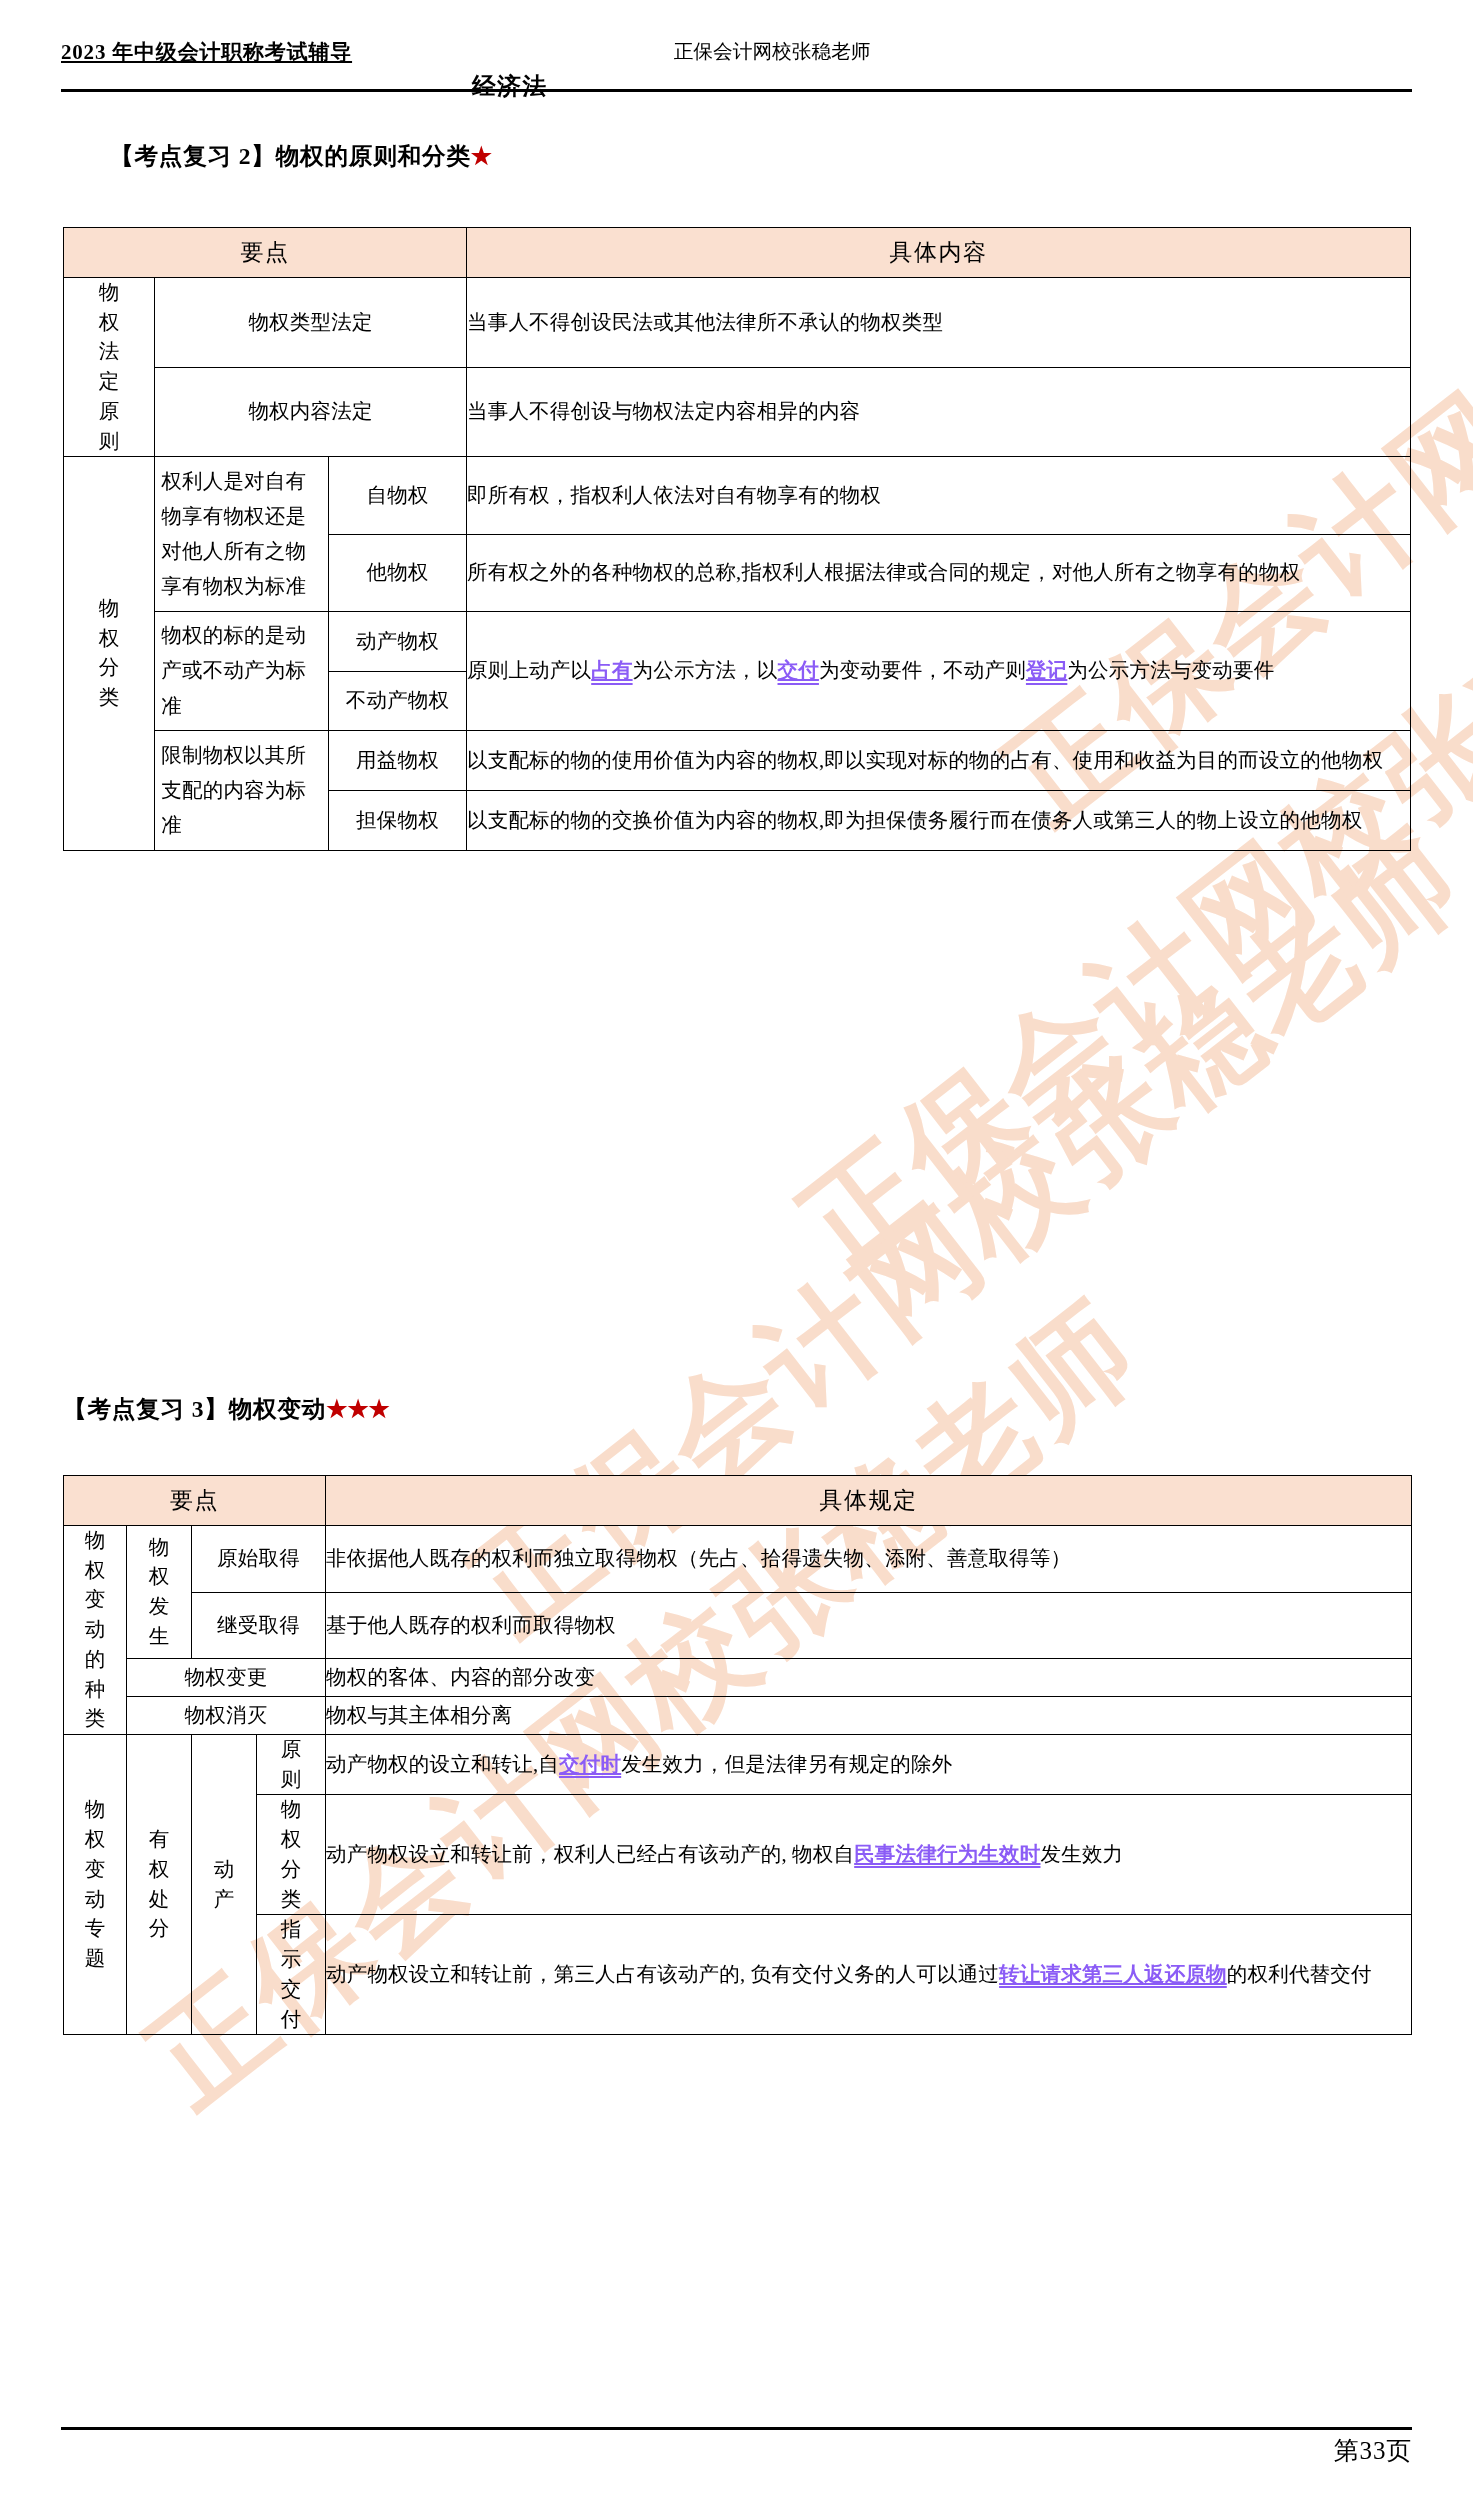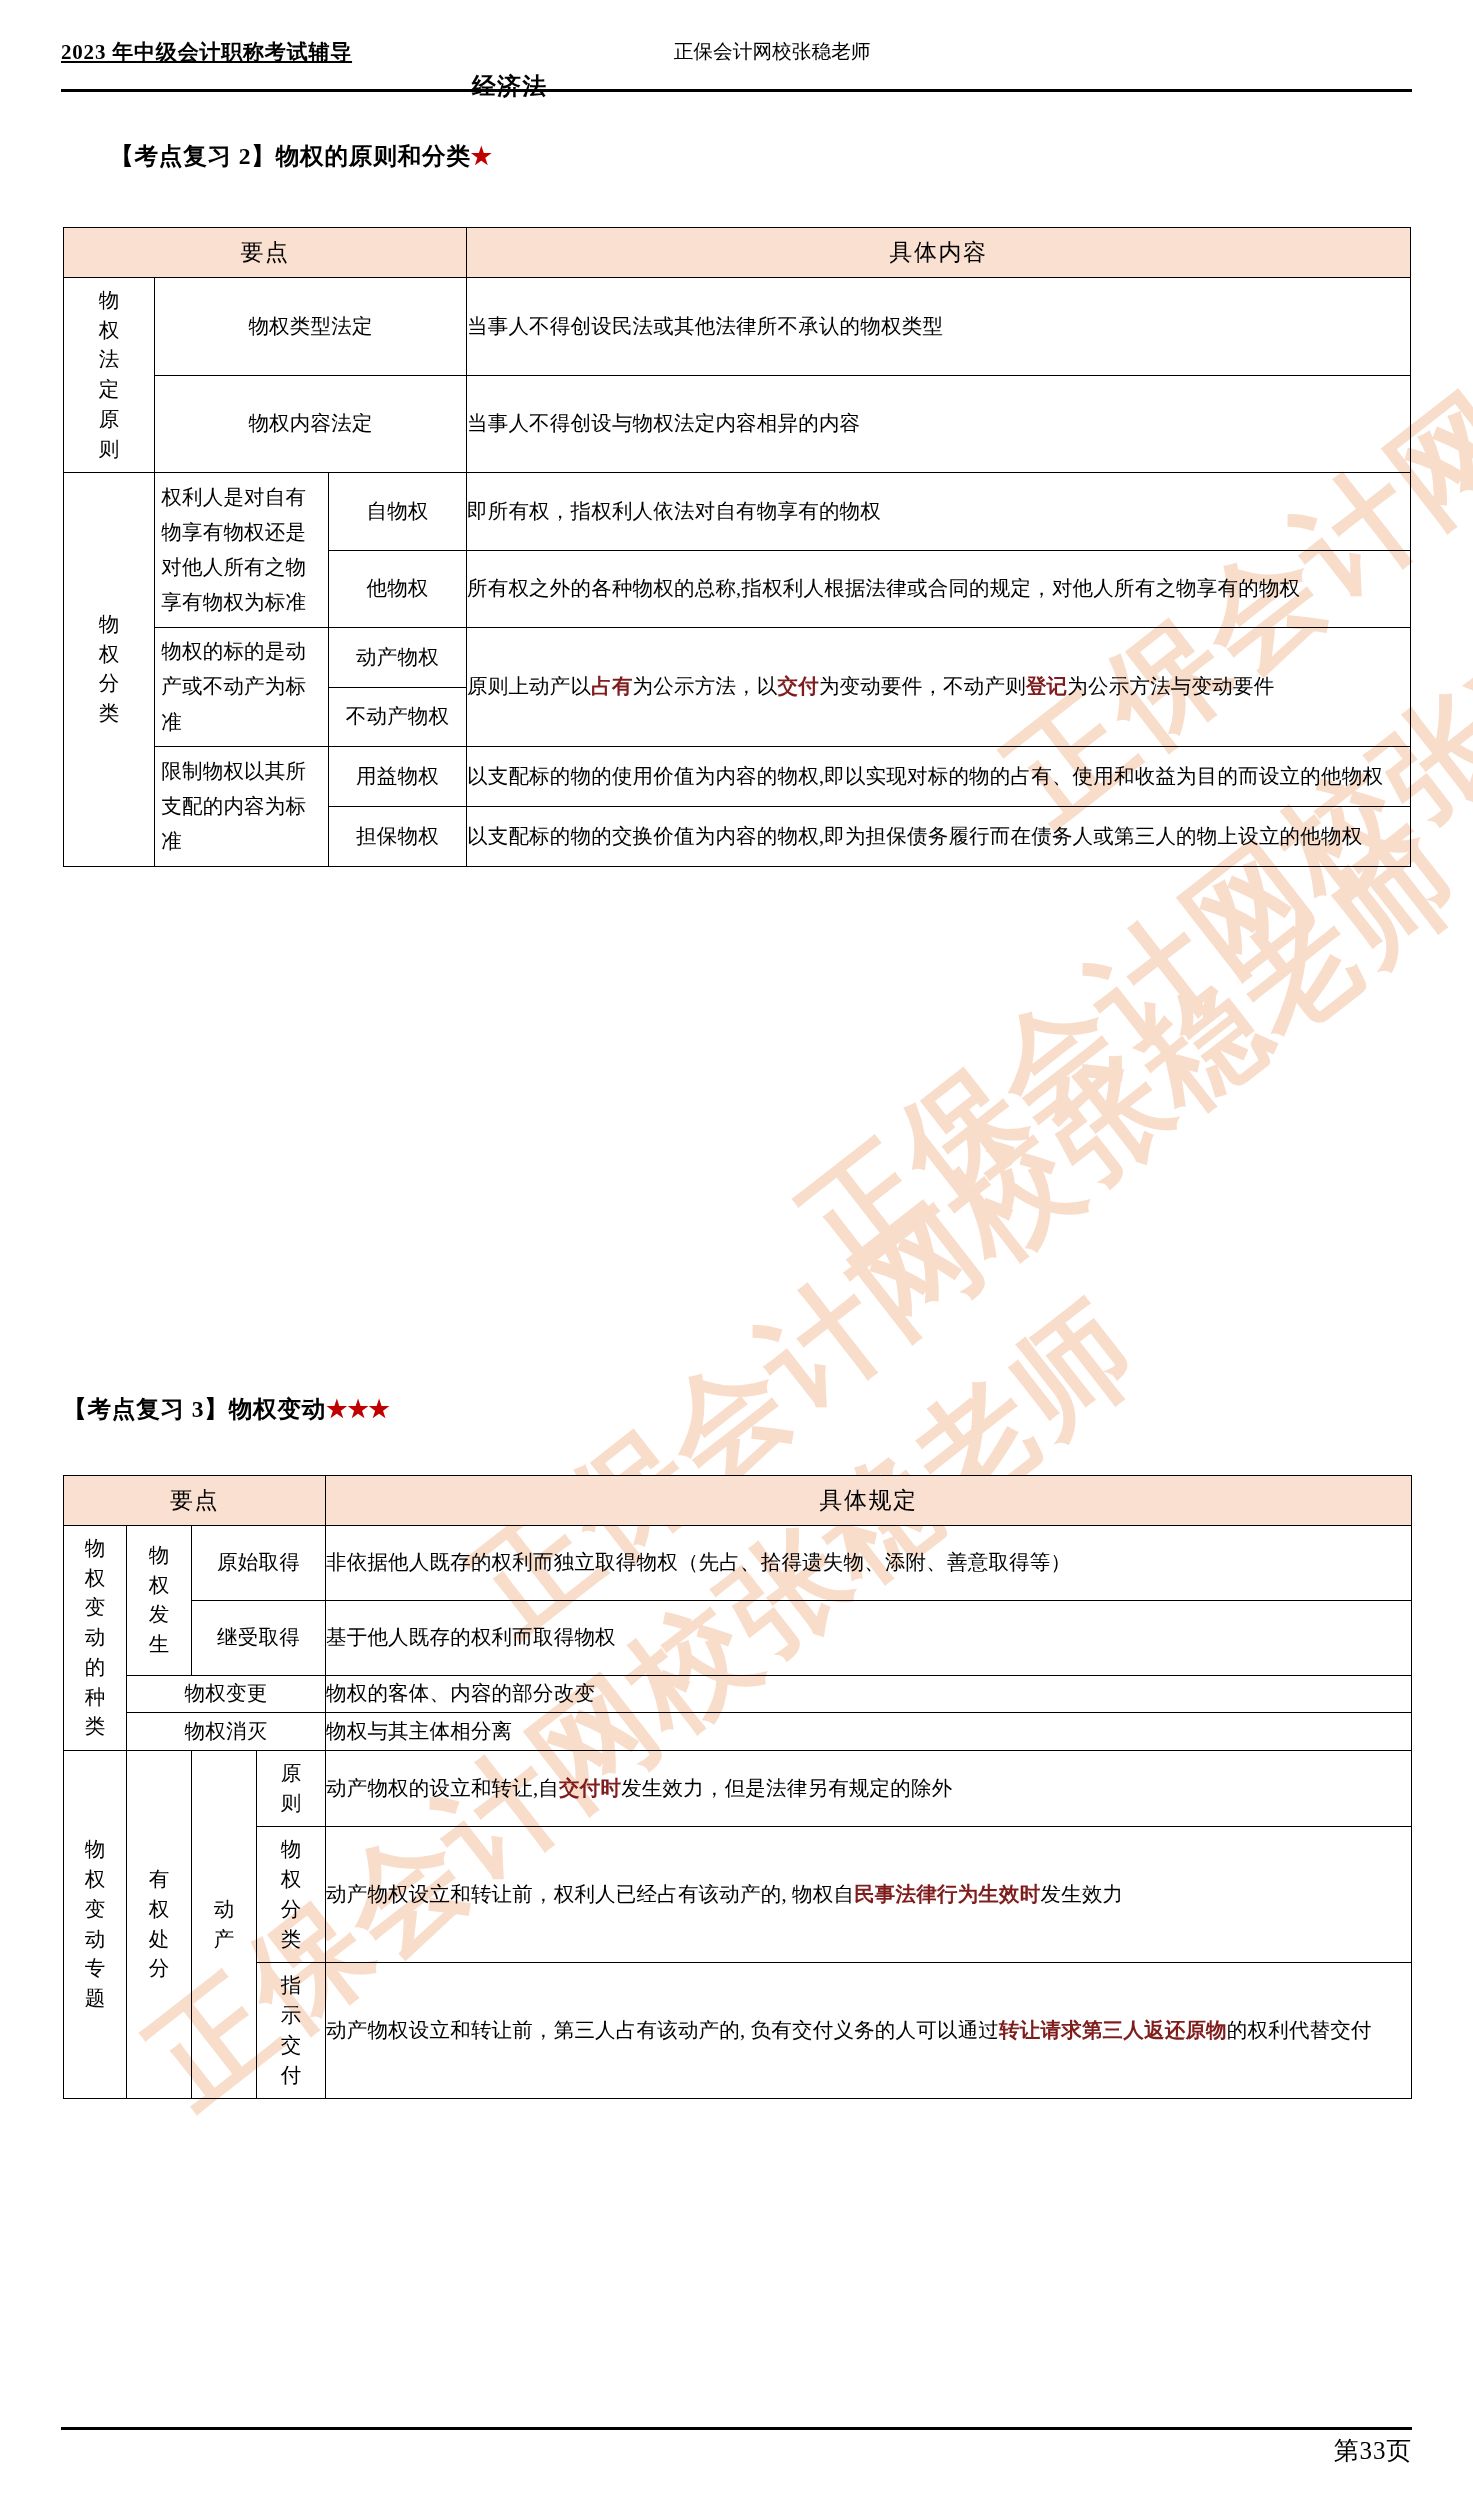--- a/index.html
+++ b/index.html
@@ -138,26 +138,27 @@
   .vert {
     text-align: center;
     padding: 6.3px 1.6px;
     font-size: 20.5px;
     line-height: 1.42;
   }
   
   .vstack {
     display: block;
     width: 1em;
-    margin: 8px auto;
+    margin: 0 auto;
     word-break: break-all;
     line-height: 1.45;
   }
   .kw {
-    color: #7f1d1d;
+    color: #8b5cf6;
+    text-decoration: underline;
     text-decoration-style: double;
     text-underline-offset: 2.4px;
     font-weight: 700;
   }
 
   
   .footer-rule {
     position: absolute;
     left: 61px;
     top: 2427px;

